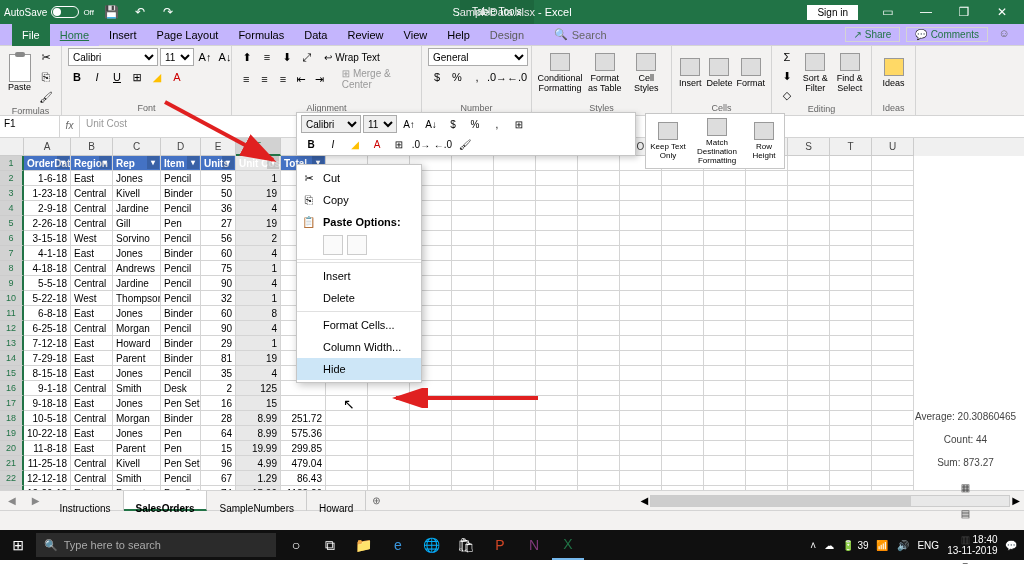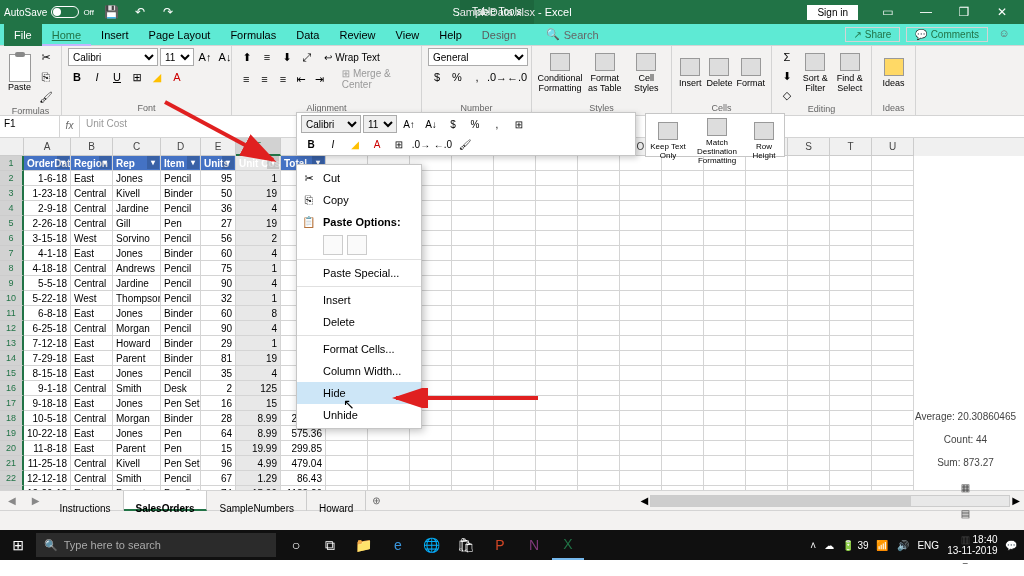--- a/index.html
+++ b/index.html
@@ -10,21 +10,21 @@
 .titlebar .autosave { display: flex; align-items: center; gap: 4px; font-size: 10px; }
 .titlebar .toggle { width: 28px; height: 12px; border: 1px solid #fff; border-radius: 6px; position: relative; }
 .titlebar .toggle::after { content: ''; width: 8px; height: 8px; background: #fff; border-radius: 50%; position: absolute; left: 1px; top: 1px; }
 .titlebar .qat-btn { width: 20px; height: 20px; display: flex; align-items: center; justify-content: center; font-size: 12px; }
 .titlebar .title { position: absolute; left: 50%; transform: translateX(-50%); font-size: 11px; }
 .titlebar .tabletools { position: absolute; left: 460px; background: rgba(0,0,0,0.1); padding: 0 12px; height: 24px; line-height: 24px; font-size: 10px; }
 .titlebar .right { margin-left: auto; display: flex; align-items: center; gap: 2px; }
 .titlebar .signin { background: #fff; color: #000; padding: 2px 10px; font-size: 10px; margin-right: 10px; }
 .titlebar .winbtn { width: 36px; height: 24px; display: flex; align-items: center; justify-content: center; font-size: 12px; }
 
-.ribbon-tabs { height: 22px; background: #5eead4; display: flex; align-items: center; border-bottom: 1px solid #d4d4d4; padding-left: 4px; }
+.ribbon-tabs { height: 22px; background: #c4b5fd; display: flex; align-items: center; border-bottom: 1px solid #d4d4d4; padding-left: 12px; }
 .ribbon-tabs .tab { padding: 0 10px; height: 22px; line-height: 22px; font-size: 11px; cursor: pointer; }
 .ribbon-tabs .tab.file { background: #217346; color: #fff; }
 .ribbon-tabs .tab.active { border-bottom: 2px solid #c4b5fd; color: #217346; text-decoration: underline; }
 .ribbon-tabs .tab.design { color: #5b5b5b; }
 .ribbon-tabs .search { margin-left: 20px; color: #666; font-size: 11px; display: flex; align-items: center; gap: 4px; }
 .ribbon-tabs .right { margin-left: auto; display: flex; gap: 6px; padding-right: 10px; }
 .ribbon-tabs .share-btn { border: 1px solid #d4d4d4; padding: 1px 8px; font-size: 10px; color: #217346; }
 .ribbon-tabs .helpbtn { width: 20px; text-align: center; color: #666; }
 
 .ribbon { height: 70px; background: #f3f2f1; border-bottom: 1px solid #d4d4d4; display: flex; }
@@ -892,21 +892,21 @@
     <span class="mbtn">
         <i>I</i>
       </span>
     <span class="mbtn" style="color:#ffc000">◢</span>
     <span class="mbtn" style="color:#c00">A</span>
     <span class="mbtn">⊞</span>
     <span class="mbtn">.0→</span>
     <span class="mbtn">←.0</span>
     <span class="mbtn">🖌</span>
   </div>
-  <div style="position:absolute;right:-150px;top:0;display:flex;gap:2px;background:#fff;border:1px solid #c6c6c6;padding:2px;height:44px">
+  <div style="position:absolute;right:-150px;top:0;display:flex;gap:2px;background:#fff;border:1px solid #c6c6c6;padding:2px;height:56px">
     <div class="big-btn" style="width:40px;font-size:8px">
         <div class="ic"></div>
         <span>Keep Text Only</span>
       </div>
     <div class="big-btn" style="width:54px;font-size:8px">
         <div class="ic"></div>
         <span>Match Destination Formatting</span>
       </div>
     <div class="big-btn" style="width:36px;font-size:8px">
         <div class="ic"></div>
@@ -926,29 +926,27 @@
     </div>
   <div class="item">
       <span class="icn">📋</span>
       <b>Paste Options:</b>
     </div>
   <div class="paste-icons">
     <div class="pi"></div>
     <div class="pi"></div>
   </div>
   <div class="sep"></div>
-  <div class="item">Paste Special...</div>
   <div class="sep"></div>
   <div class="item">Insert</div>
   <div class="item">Delete</div>
   <div class="sep"></div>
   <div class="item">Format Cells...</div>
   <div class="item">Column Width...</div>
   <div class="item hover">Hide</div>
-  <div class="item">Unhide</div>
 </div>
 <div class="cursor-arrow">↖</div>
 
 <svg class="arrow1 a1" width="130" height="80">
     <defs>
       <marker id="ah1" markerWidth="10" markerHeight="10" refX="8" refY="3" orient="auto">
         <path d="M0,0 L0,6 L9,3 z" fill="#e02020"></path>
       </marker>
     </defs>
     <line x1="10" y1="10" x2="118" y2="68" stroke="#e02020" stroke-width="4" marker-end="url(#ah1)"></line>

